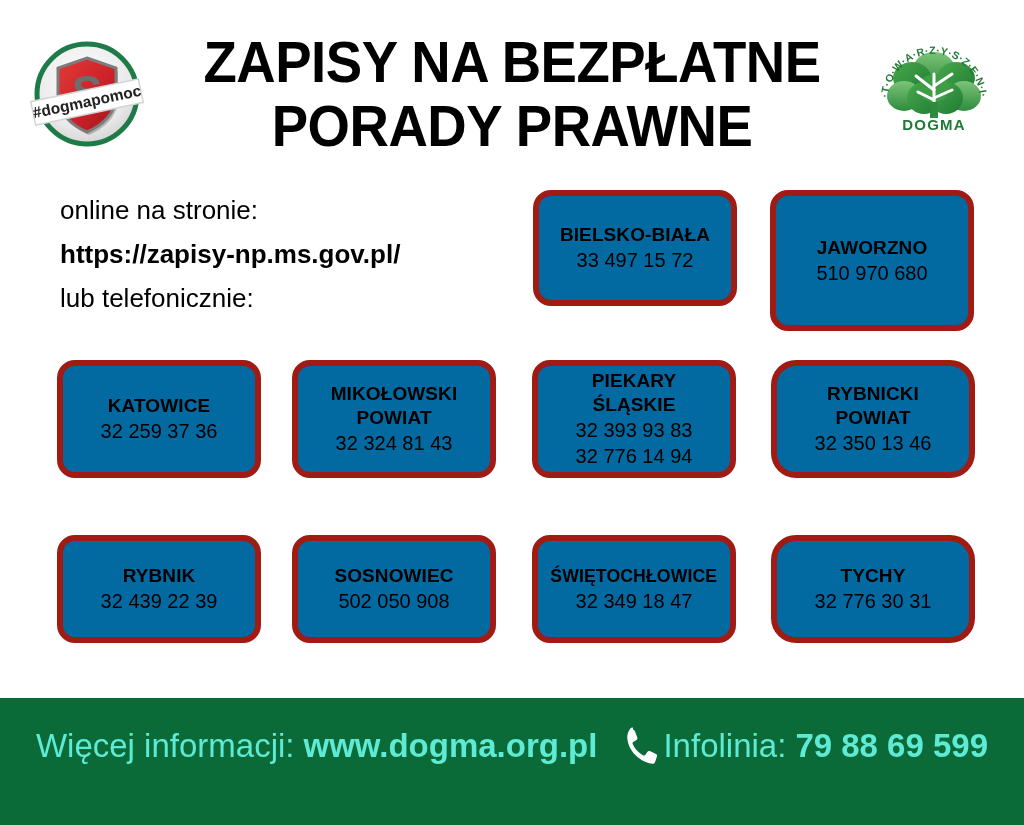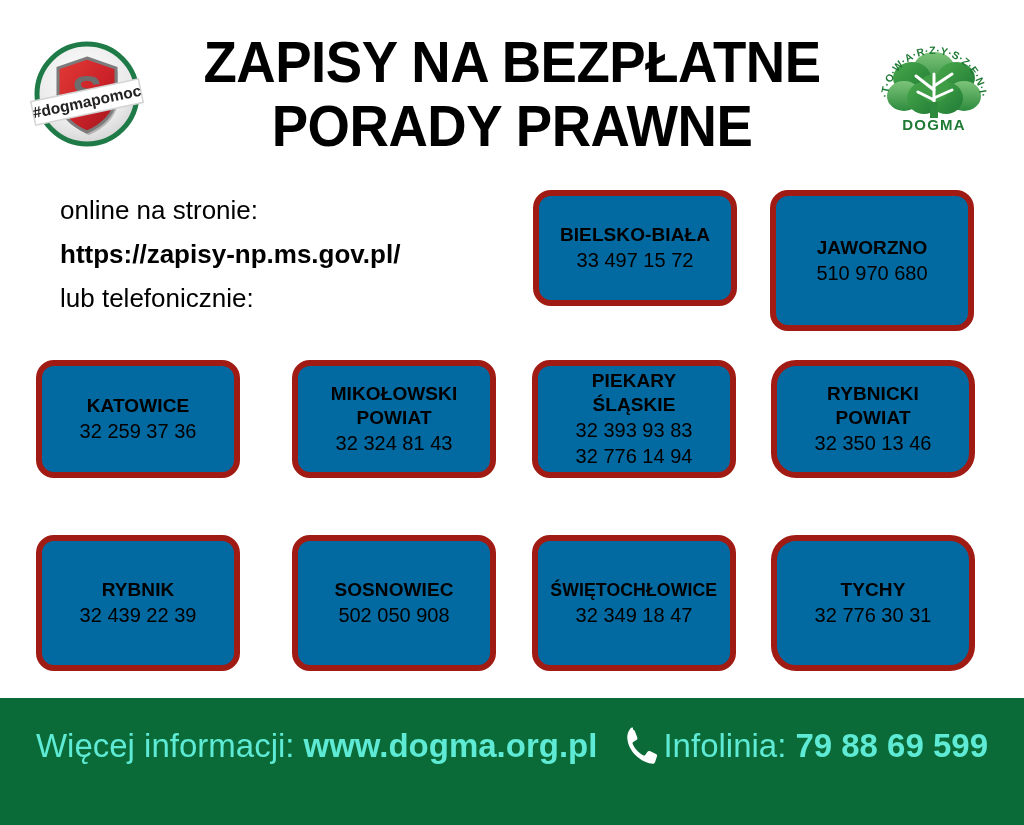--- a/index.html
+++ b/index.html
@@ -110,26 +110,26 @@
     font-size: 20px;
     line-height: 26px;
     white-space: nowrap;
   }
 
   
   .card.r1c1 { left: 533px; top: 190px; width: 204px; height: 116px; }
   .card.r1c2 { left: 770px; top: 190px; width: 204px; height: 141px; }
 
   
-  .card.c1 { left: 36px;  width: 204px; }
+  .card.c1 { left: 57px;  width: 204px; }
   .card.c2 { left: 292px; width: 204px; }
   .card.c3 { left: 532px; width: 204px; }
   .card.c4 { left: 771px; width: 204px; border-radius: 25px; }
   .row2 { top: 360px; height: 118px; }
-  .row3 { top: 535px; height: 136px; text-align: right; }
+  .row3 { top: 535px; height: 108px; text-align: right; }
 
   
   .footer {
     position: absolute;
     left: 0;
     top: 698px;
     width: 1024px;
     height: 127px;
     background: #0A6B38;
     display: flex;

